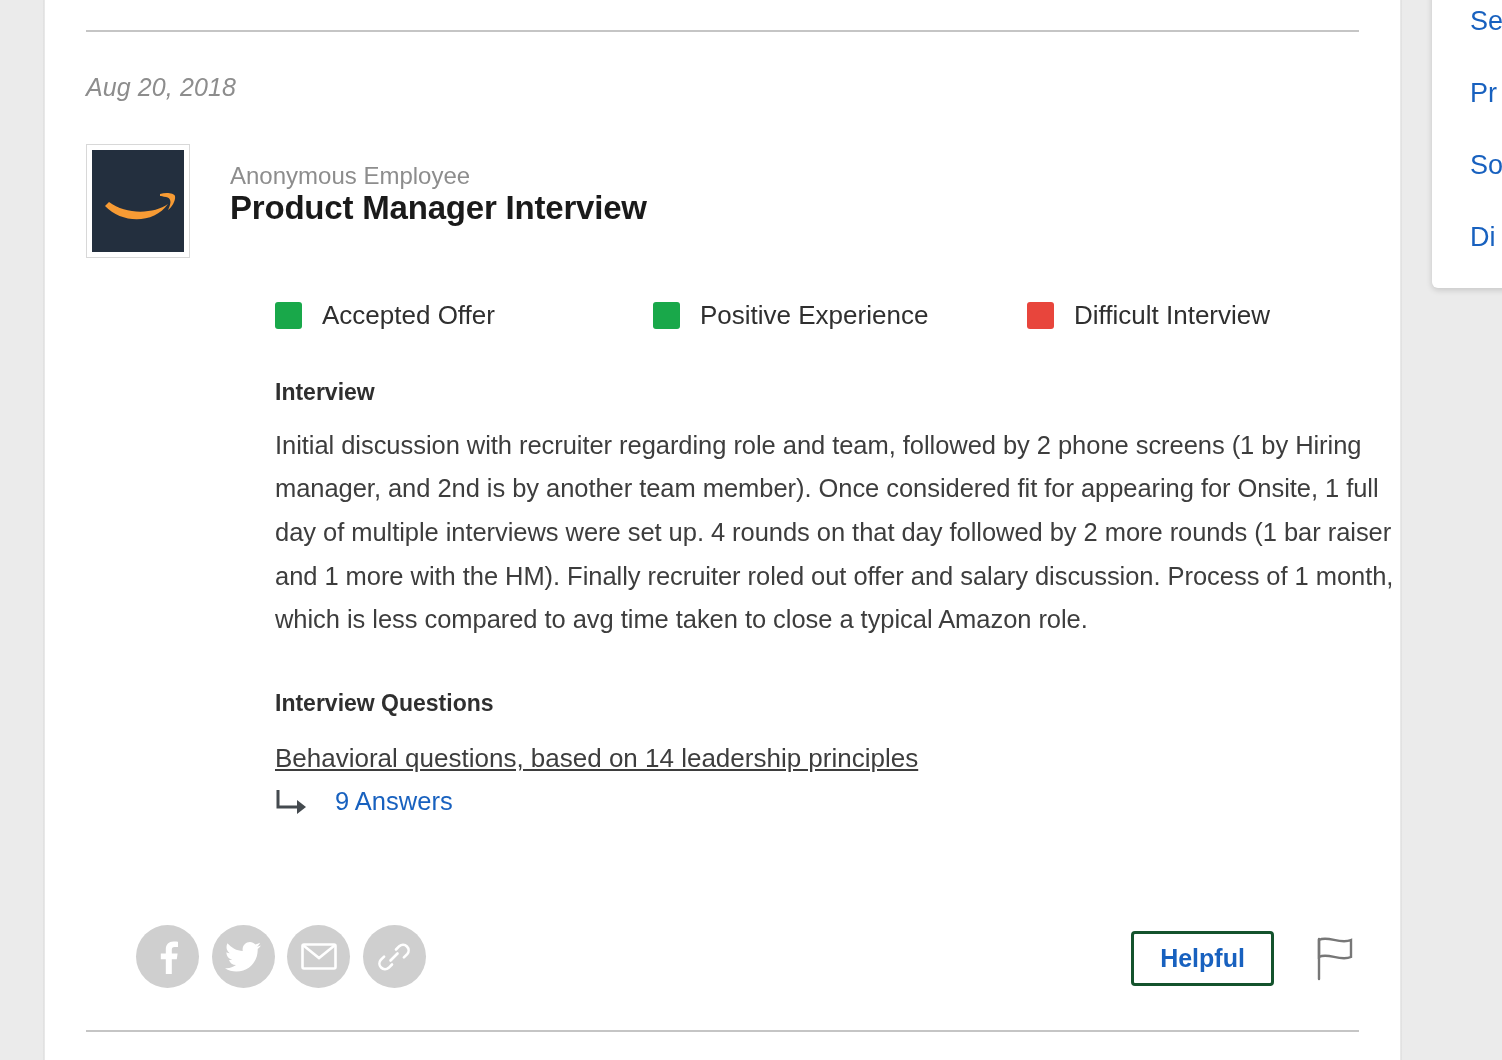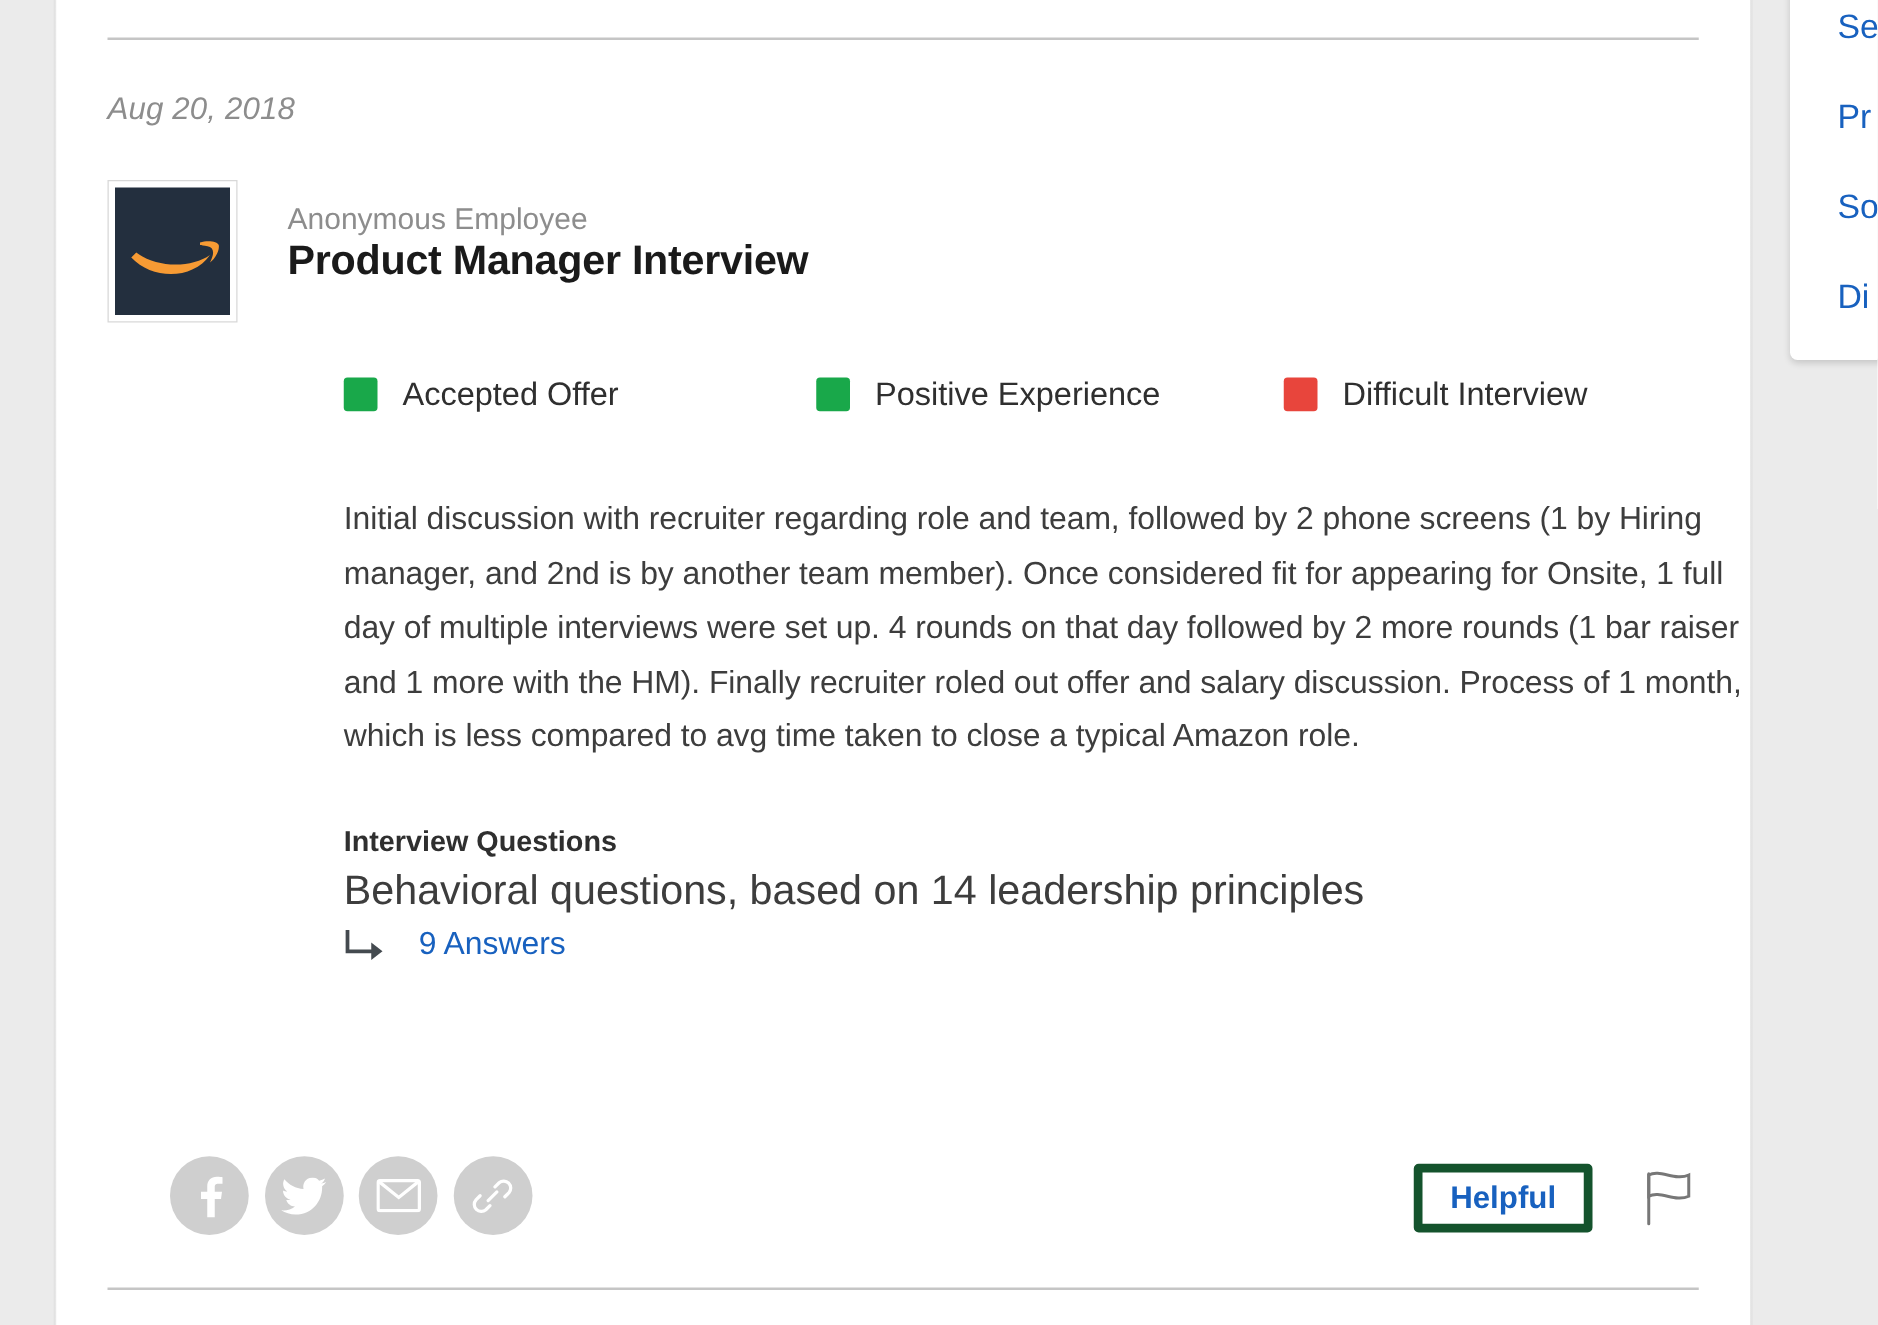--- a/index.html
+++ b/index.html
@@ -148,24 +148,25 @@
   }
   .body-paragraph {
     margin-top: 16px;
     font-size: 25.5px;
     color: #3d3d3d;
     line-height: 43.6px;
     letter-spacing: -0.05px;
   }
   #questions-block { margin-top: 47px; }
   #questions-text {
-    margin-top: 4px;
-    font-size: 33px;
+    margin-top: 20px;
+    font-size: 26px;
     color: #3d3d3d;
     line-height: 38px;
+    text-decoration: underline;
   }
   #answers-row {
     margin-top: 10px;
     display: flex;
     align-items: center;
   }
   #answers-arrow-icon {
     width: 34px;
     height: 30px;
     color: #444a4f;
@@ -207,21 +208,21 @@
   }
   .share-icon svg { display: block; }
 
   #helpful-button {
     position: absolute;
     right: 85px;
     top: 6px;
     width: 143px;
     height: 55px;
     box-sizing: border-box;
-    border: 7px solid #14532d;
+    border: 3px solid #14532d;
     border-radius: 4px;
     background: #ffffff;
     color: #1861bf;
     font-family: "Liberation Sans", sans-serif;
     font-size: 25px;
     font-weight: bold;
     cursor: pointer;
     display: flex;
     align-items: center;
     justify-content: center;
@@ -301,20 +302,21 @@
       <span class="status-swatch" style="background:#19a84a"></span>
       <span class="status-label">Positive Experience</span>
     </div>
     <div class="status-item" style="left:752px;">
       <span class="status-swatch" style="background:#e8453c"></span>
       <span class="status-label">Difficult Interview</span>
     </div>
   </div>
 
   <div id="review-body">
+    <div class="section-heading">Interview</div>
     <div class="body-paragraph">Initial discussion with recruiter regarding role and team, followed by 2 phone screens (1 by Hiring manager, and 2nd is by another team member). Once considered fit for appearing for Onsite, 1 full day of multiple interviews were set up. 4 rounds on that day followed by 2 more rounds (1 bar raiser and 1 more with the HM). Finally recruiter roled out offer and salary discussion. Process of 1 month, which is less compared to avg time taken to close a typical Amazon role.</div>
 
     <div id="questions-block">
       <div class="section-heading">Interview Questions</div>
       <div id="questions-text">Behavioral questions, based on 14 leadership principles</div>
       <div id="answers-row">
         <span id="answers-arrow-icon">
           <svg width="34" height="30" viewBox="0 0 34 30" fill="none" xmlns="http://www.w3.org/2000/svg">
             <path d="M3 3 V20 H26" stroke="currentColor" stroke-width="3" fill="none"></path>
             <path d="M22 13 L31 20 L22 27 Z" fill="currentColor"></path>

